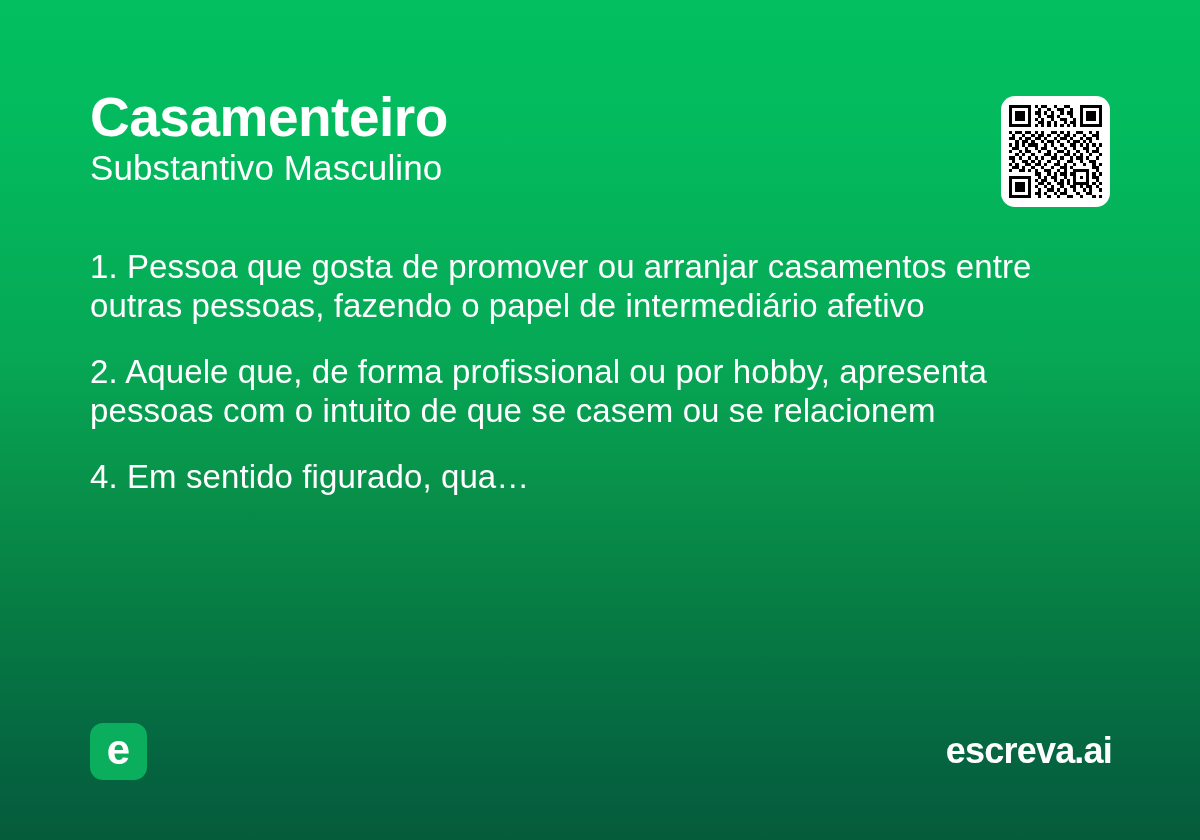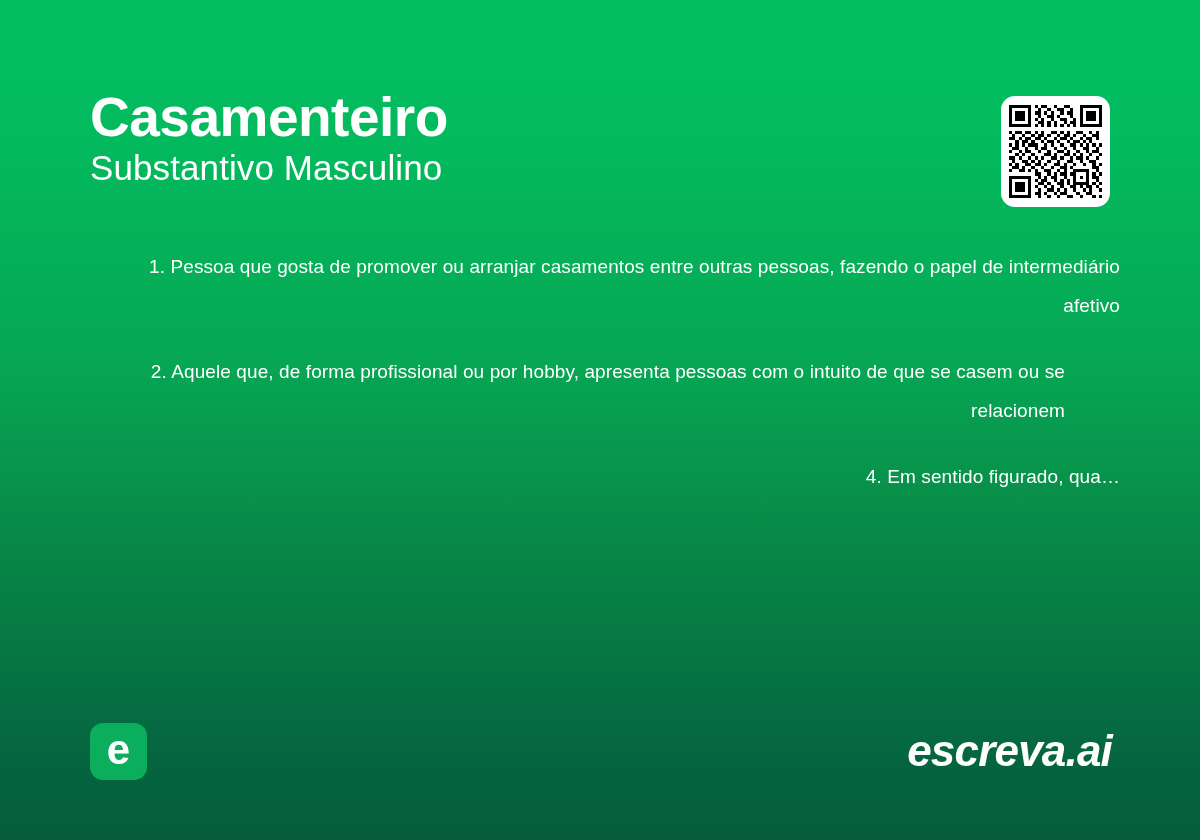--- a/index.html
+++ b/index.html
@@ -72,27 +72,26 @@
   .qr-panel svg { display: block; width: 100%; height: 100%; }
 
   
   .definitions {
     position: absolute;
     left: 90px;
     top: 248px;
     width: 1030px;
   }
   .definition {
-    font-size: 19px;
+    font-size: 33px;
     line-height: 38.5px;
     font-weight: normal;
     letter-spacing: 0.1px;
     margin: 0 0 28px 0;
     color: #ffffff;
-    text-align: right;
   }
   .definition:last-child { margin-bottom: 14px; }
   .def-2 { width: 975px; margin-top: 8px; }
   .def-3 { width: 1030px; }
 
   
   .footer {
     position: absolute;
     left: 90px;
     right: 88px;
@@ -112,27 +111,26 @@
     justify-content: center;
   }
   .brand-mark-glyph {
     font-size: 42px;
     line-height: 42px;
     font-weight: bold;
     color: #ffffff;
     margin-top: -3px;
   }
   .brand-wordmark {
-    font-size: 44px;
+    font-size: 36px;
     line-height: 48px;
     font-weight: bold;
     letter-spacing: -0.8px;
     color: #ffffff;
     white-space: nowrap;
-    font-style: italic;
   }
 </style>
 </head>
 <body>
 
 <div class="card">
 
   <div class="header">
     <h1 class="word-title">Casamenteiro</h1>
     <p class="word-class">Substantivo Masculino</p>

